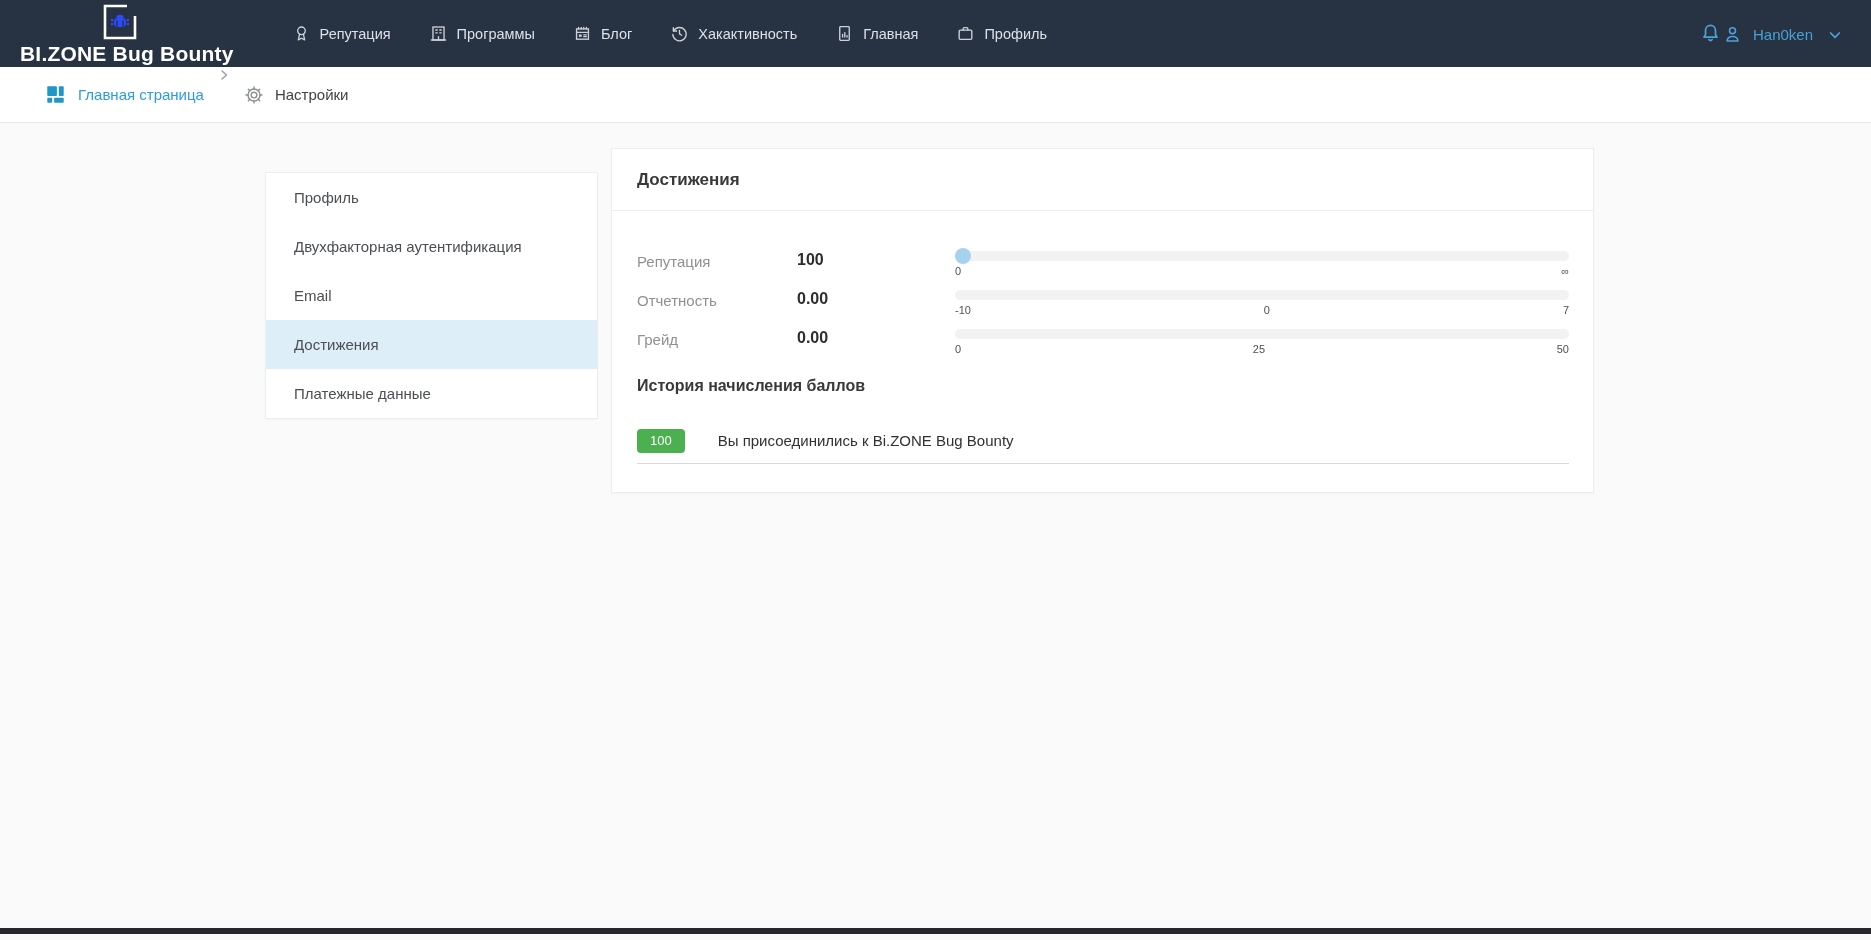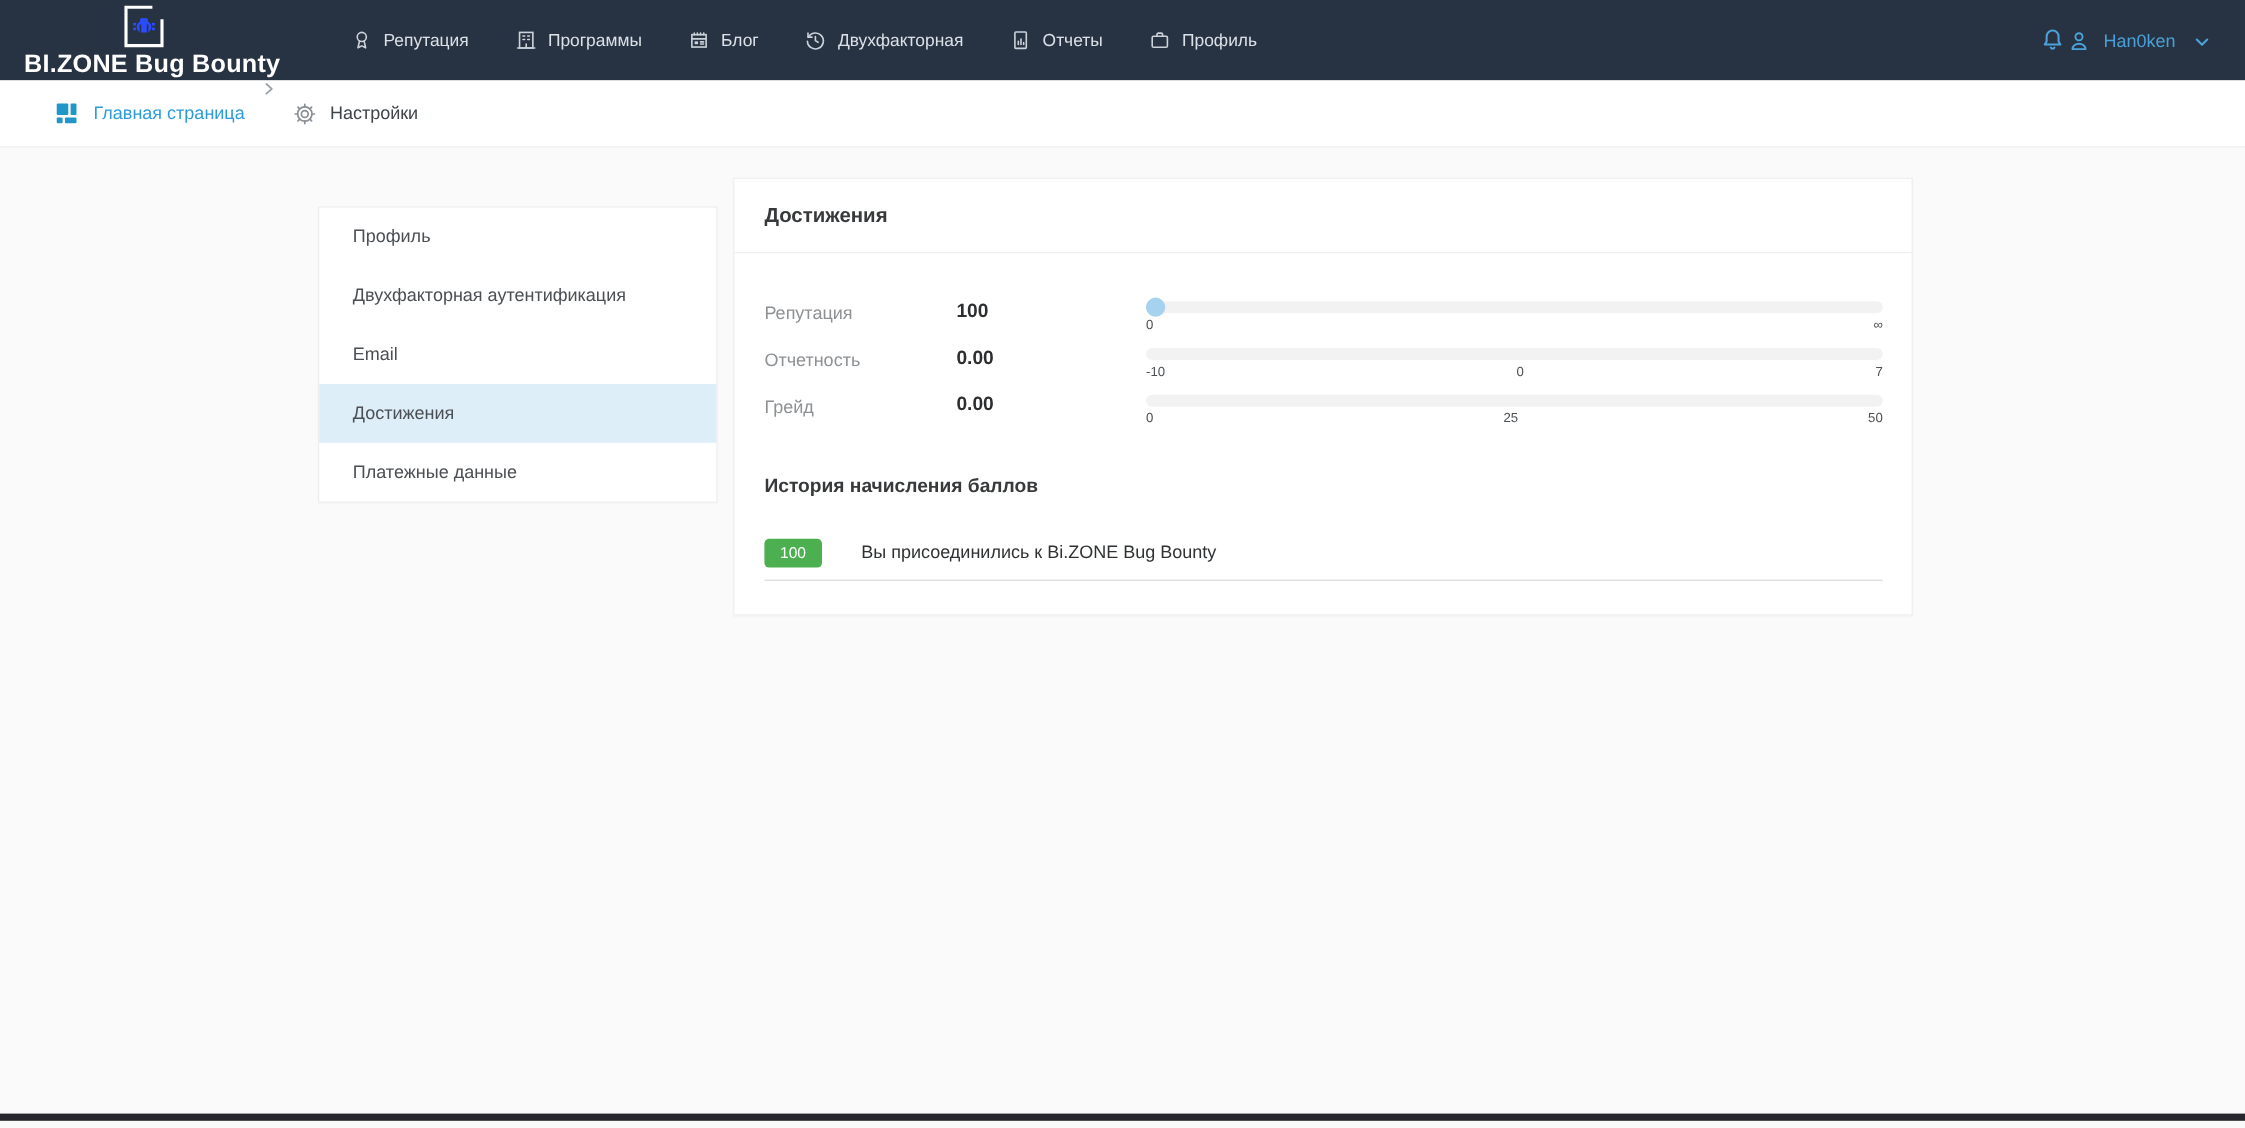--- a/index.html
+++ b/index.html
@@ -54,21 +54,21 @@
   .arow { display:flex; align-items:flex-start; margin-bottom:13px; }
   .arow-label { width:160px; font-size:15px; color:#8e9194; padding-top:2px; }
   .arow-value { width:158px; font-size:16px; font-weight:700; color:#2b2d2f; }
   .arow-slider { flex:1; }
   .track { position:relative; height:10px; border-radius:5px; background:#f2f2f3; }
   .handle { position:absolute; top:-3px; left:0; width:16px; height:16px; border-radius:50%;
     background:#a6d2ef; cursor:pointer; }
   .scale { display:flex; justify-content:space-between; margin-top:4px;
     font-size:11px; color:#4d5053; }
 
-  .history-title { margin-top:42px; font-size:16px; font-weight:700; color:#37393b; }
+  .history-title { margin-top:22px; font-size:16px; font-weight:700; color:#37393b; }
   .history-row { margin-top:34px; display:flex; align-items:center;
     padding-bottom:10px; border-bottom:1px solid #d9d9d9; }
   .points-badge { background:#4caf50; color:#ffffff; font-size:13px;
     padding:4px 13px; border-radius:4px; line-height:1.2; }
   .history-text { margin-left:33px; font-size:15px; color:#2f3133; }
 
   .bottom-bar { position:absolute; left:0; bottom:0; width:100%; height:6px; background:#26262c; }
 </style>
 </head>
 <body>
@@ -117,28 +117,28 @@
         <path d="M13.6 13.8h3.2M13.6 16h3.2"></path>
       </svg>
       <span>Блог</span>
     </div>
     <div class="nav-item">
       <svg viewBox="0 0 24 24" fill="none" stroke="currentColor" stroke-width="1.7" stroke-linecap="round" stroke-linejoin="round">
         <path d="M4.2 4.6v4.2h4.2"></path>
         <path d="M4.6 8.8a8.4 8.4 0 1 1-1 4.4"></path>
         <path d="M12 8.2v4.3l2.8 1.7"></path>
       </svg>
-      <span>Двухфакторная</span>
+      <span>Хакактивность</span>
     </div>
     <div class="nav-item">
       <svg viewBox="0 0 24 24" fill="none" stroke="currentColor" stroke-width="1.7" stroke-linecap="round">
         <rect x="6" y="3.4" width="12" height="17.2" rx="1"></rect>
         <path d="M9.6 16.4v-3.2M12.4 16.4v-5.6M15.2 16.4v-1.8"></path>
       </svg>
-      <span>Отчеты</span>
+      <span>Главная</span>
     </div>
     <div class="nav-item">
       <svg viewBox="0 0 24 24" fill="none" stroke="currentColor" stroke-width="1.7" stroke-linecap="round" stroke-linejoin="round">
         <rect x="4" y="7.8" width="16" height="11.6" rx="1.4"></rect>
         <path d="M9 7.8V6.2a1.6 1.6 0 0 1 1.6-1.6h2.8A1.6 1.6 0 0 1 15 6.2v1.6"></path>
       </svg>
       <span>Профиль</span>
     </div>
   </nav>
 

